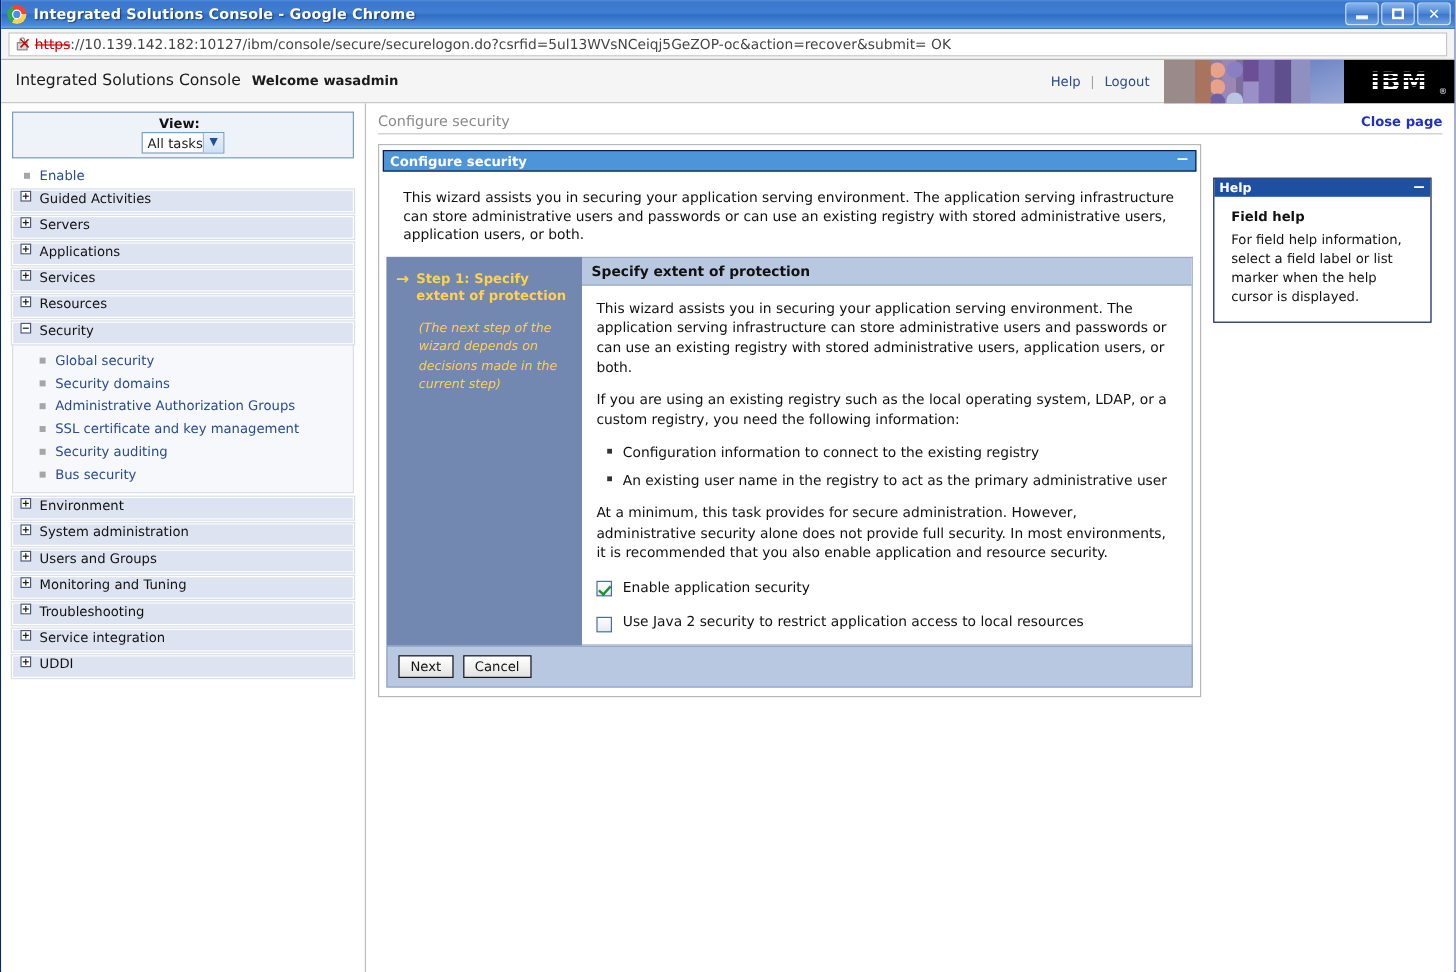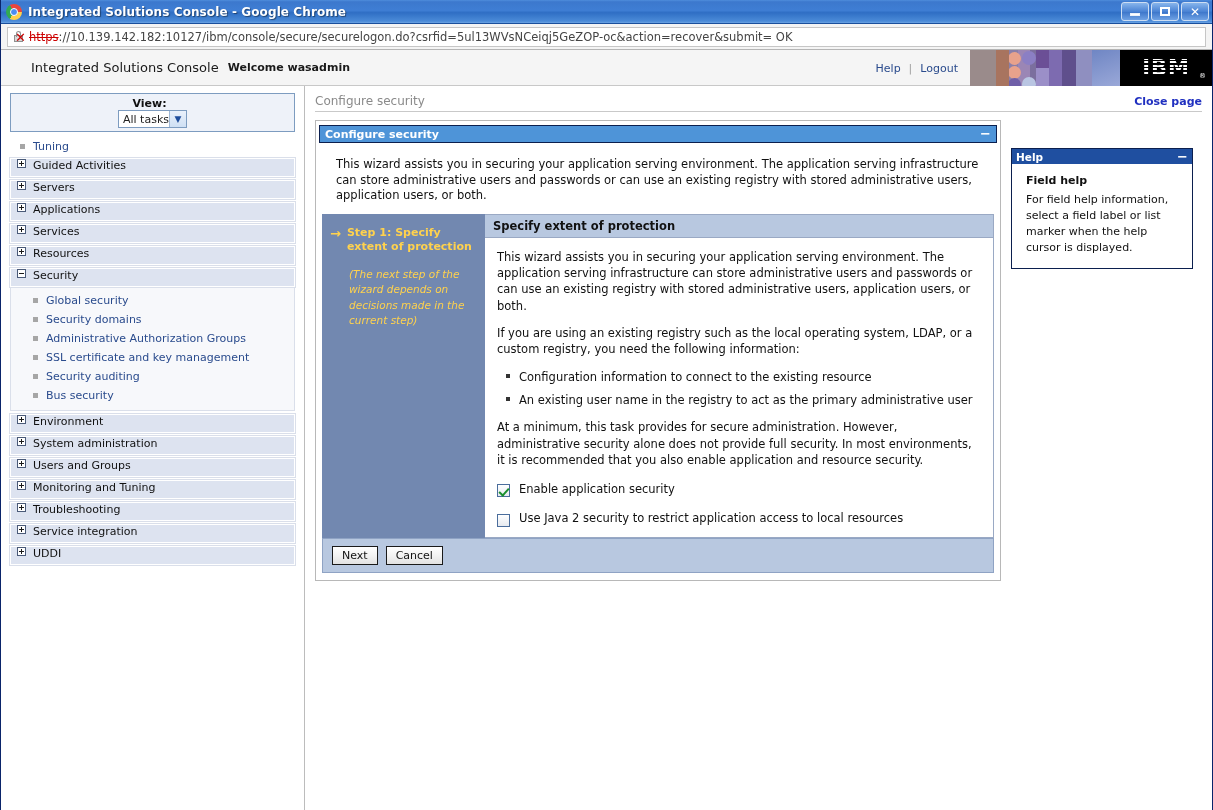--- a/index.html
+++ b/index.html
@@ -139,21 +139,21 @@
   }
 
   
   #isc-header {
     height: 36px;
     background: #f5f5f5;
     border-bottom: 1px solid #c8c8c8;
     display: flex;
     align-items: center;
     position: relative;
-    padding-left: 30px;
+    padding-left: 12px;
   }
   #isc-title {
     font-size: 13px;
     color: #1a1a1a;
   }
   #isc-welcome {
     font-size: 11px;
     font-weight: bold;
     color: #1a1a1a;
     margin-left: 9px;
@@ -580,21 +580,21 @@
       <div id="view-box">
         <span id="view-label">View:</span>
         <div id="view-select">
           <span>All tasks</span>
           <span id="view-arrow">▼</span>
         </div>
       </div>
 
       <div class="nav-leaf">
         <span class="bullet"></span>
-        <a>Tuning</a>
+        <a>Enable</a>
       </div>
 
       <div id="nav-groups">
           <div class="nav-group">
             <span class="pm-box plus"></span>
             <span>Guided Activities</span>
           </div>
           <div class="nav-group">
             <span class="pm-box plus"></span>
             <span>Servers</span>
@@ -698,21 +698,21 @@
                 </div>
                 <div id="step-note">(The next step of the wizard depends on decisions made in the current step)</div>
               </div>
 
               <div id="step-content">
                 <div id="step-content-title">Specify extent of protection</div>
                 <div id="step-content-body">
                   <p>This wizard assists you in securing your application serving environment. The application serving infrastructure can store administrative users and passwords or can use an existing registry with stored administrative users, application users, or both.</p>
                   <p>If you are using an existing registry such as the local operating system, LDAP, or a custom registry, you need the following information:</p>
                   <ul id="step-bullets">
-                      <li>Configuration information to connect to the existing resource</li>
+                      <li>Configuration information to connect to the existing registry</li>
                       <li>An existing user name in the registry to act as the primary administrative user</li>
                     </ul>
                   <p>At a minimum, this task provides for secure administration. However, administrative security alone does not provide full security. In most environments, it is recommended that you also enable application and resource security.</p>
                   <div id="step-checkboxes">
                       <div class="check-row">
                         <span class="cb checked"></span>
                         <span class="cb-label">Enable application security</span>
                       </div>
                       <div class="check-row">
                         <span class="cb"></span>

